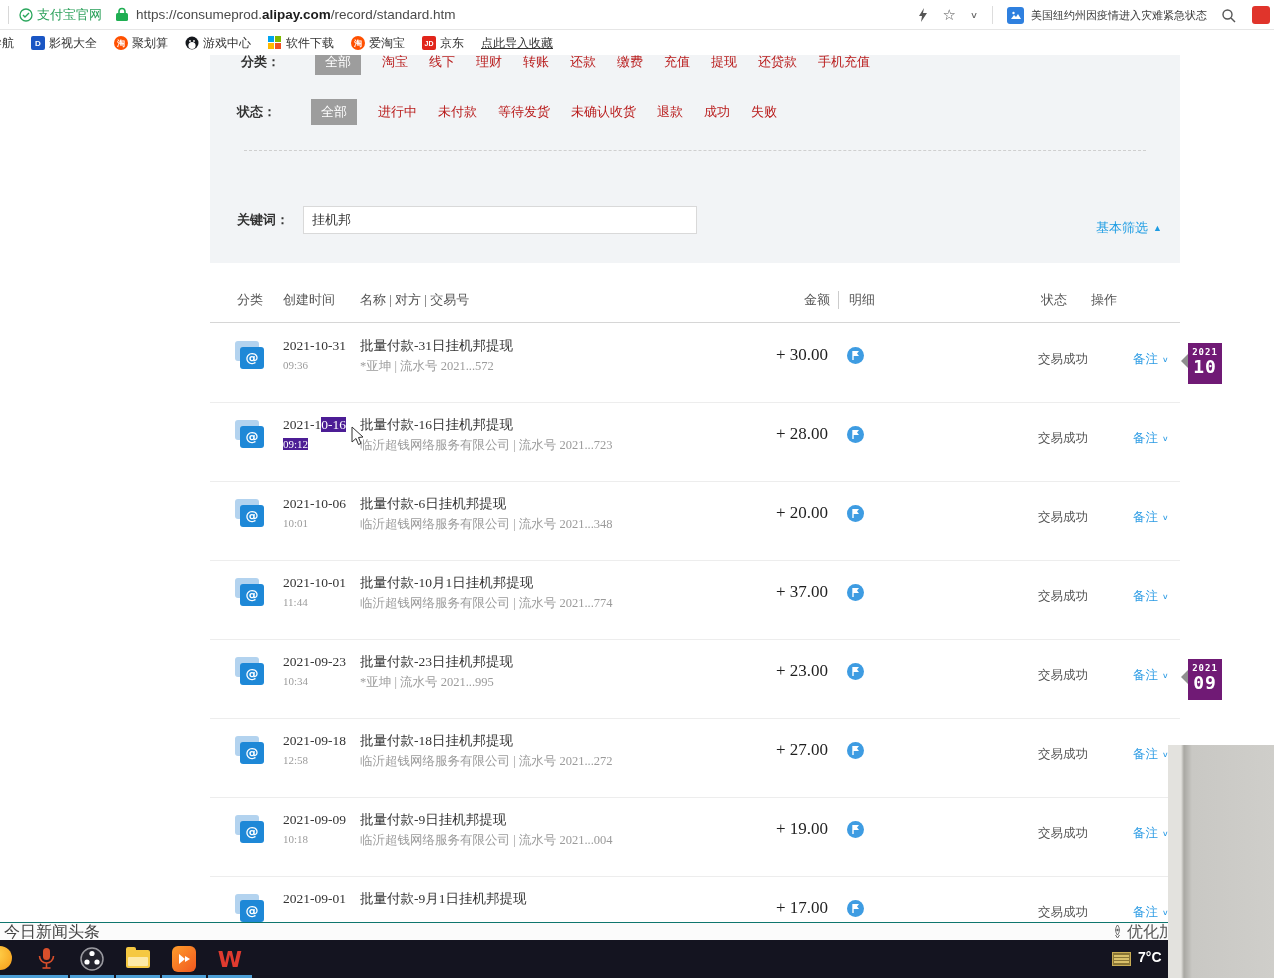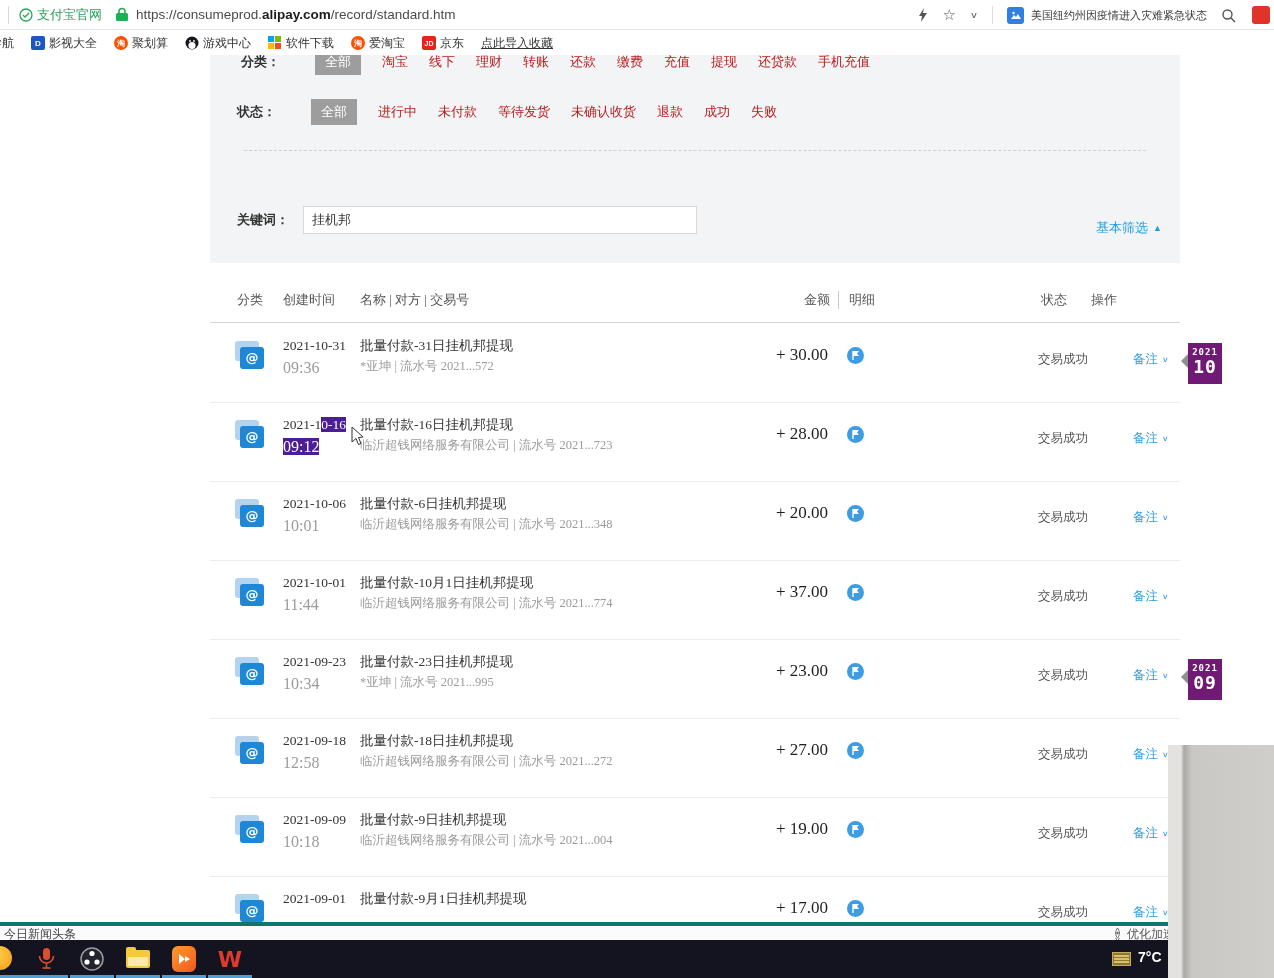--- a/index.html
+++ b/index.html
@@ -68,42 +68,42 @@
   .th-action{left:881px;}
   .thead-line{position:absolute;left:210px;top:322px;width:970px;border-top:1px solid #d6d6d6;}
   .rows{position:absolute;left:210px;top:324px;width:970px;height:598px;overflow:hidden;
     font-family:"Liberation Serif","DejaVu Serif",serif;}
   .row{position:relative;height:79px;border-bottom:1px solid #ededed;}
   .cat-icon{position:absolute;left:25px;top:17px;width:32px;height:29px;}
   .cat-back{position:absolute;left:0;top:0;width:24px;height:20px;background:#b3d3ef;border-radius:3px;}
   .cat-front{position:absolute;left:5px;top:6px;width:24px;height:22px;background:#1e88d7;border-radius:3px;
     color:#fff;font-size:13px;font-weight:bold;text-align:center;line-height:22px;font-family:"DejaVu Sans",sans-serif;}
   .rdate{position:absolute;left:73px;top:14px;font-size:13.5px;color:#333;}
-  .rtime{position:absolute;left:73px;top:35px;font-size:16px;color:#9b9b9b;}
+  .rtime{position:absolute;left:73px;top:35px;font-size:11px;color:#9b9b9b;}
   .rtitle{position:absolute;left:150px;top:13px;font-size:13.5px;color:#333;}
   .rparty{position:absolute;left:150px;top:34px;font-size:12.5px;color:#9b9b9b;}
   .ramount{position:absolute;left:480px;top:21px;width:138px;text-align:right;font-size:17px;color:#1f1f1f;}
   .detail-icon{position:absolute;left:637px;top:23px;width:17px;height:17px;border-radius:50%;background:#3e9ce2;
     display:flex;align-items:center;justify-content:center;}
   .rstatus{position:absolute;left:828px;top:27px;font-size:12.5px;color:#555;}
   .raction{position:absolute;left:923px;top:27px;font-size:12.5px;color:#2b9be4;display:flex;gap:4px;align-items:center;}
   .raction .chev{color:#2b9be4;font-size:9px;}
   .sel{background:#4c1d95;color:#fff;}
   
   .badge{position:absolute;left:1188px;width:34px;height:41px;background:#701a75;color:#fff;text-align:center;
     font-family:"DejaVu Sans Mono",monospace;font-weight:bold;z-index:5;}
   .badge::before{content:"";position:absolute;left:-7px;top:11px;border:7px solid transparent;border-left:0;
     border-right:7px solid #8f8f8f;}
   .badge-oct{top:343px;}
   .badge-sep{top:659px;}
   .b-year{display:block;font-size:9px;letter-spacing:1px;margin-top:4px;line-height:10px;}
   .b-month{display:block;font-size:18px;line-height:20px;letter-spacing:1px;}
   
   .statusbar{position:absolute;left:0;top:922px;width:1274px;height:18px;background:#fbfbfb;
-    border-top:4px solid #0f766e;font-size:12px;color:#444;line-height:17px;}
+    border-top:1px solid #0f766e;font-size:16px;color:#444;line-height:17px;}
   .sb-left{position:absolute;left:4px;}
   .sb-right{position:absolute;left:1112px;display:flex;align-items:center;gap:4px;color:#555;}
   .taskbar{position:absolute;left:0;top:940px;width:1274px;height:38px;background:#141420;}
   .tb-icon{position:absolute;top:7px;width:24px;height:24px;display:flex;align-items:center;justify-content:center;}
   .tb-underline{position:absolute;bottom:0;height:3px;width:44px;background:#4d9fd6;}
   .orange-cut{position:absolute;left:-12px;top:6px;width:24px;height:24px;border-radius:50%;
     background:radial-gradient(circle at 35% 35%, #ffd34d, #f59a16);}
   .folder-ico{position:relative;width:24px;height:18px;}
   .folder-back{position:absolute;left:0;top:0;width:24px;height:18px;background:#f5c842;border-radius:2px;}
   .folder-tab{position:absolute;left:0;top:-3px;width:10px;height:5px;background:#f5c842;border-radius:2px 2px 0 0;}

